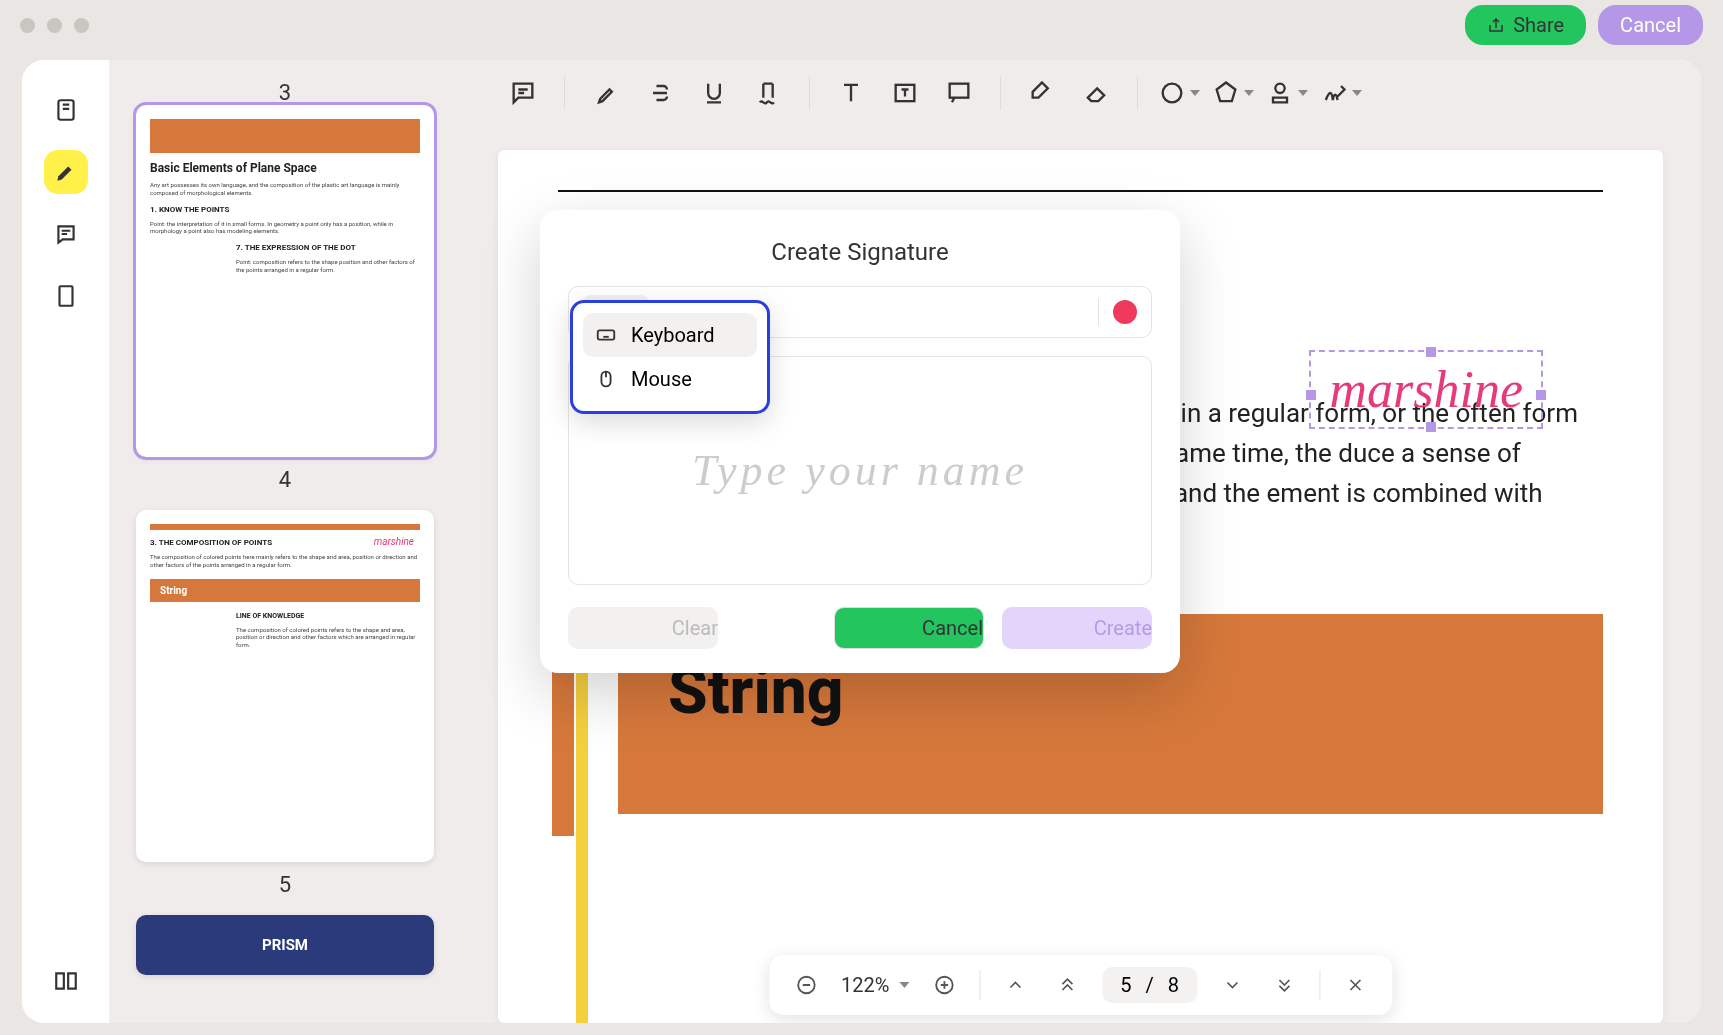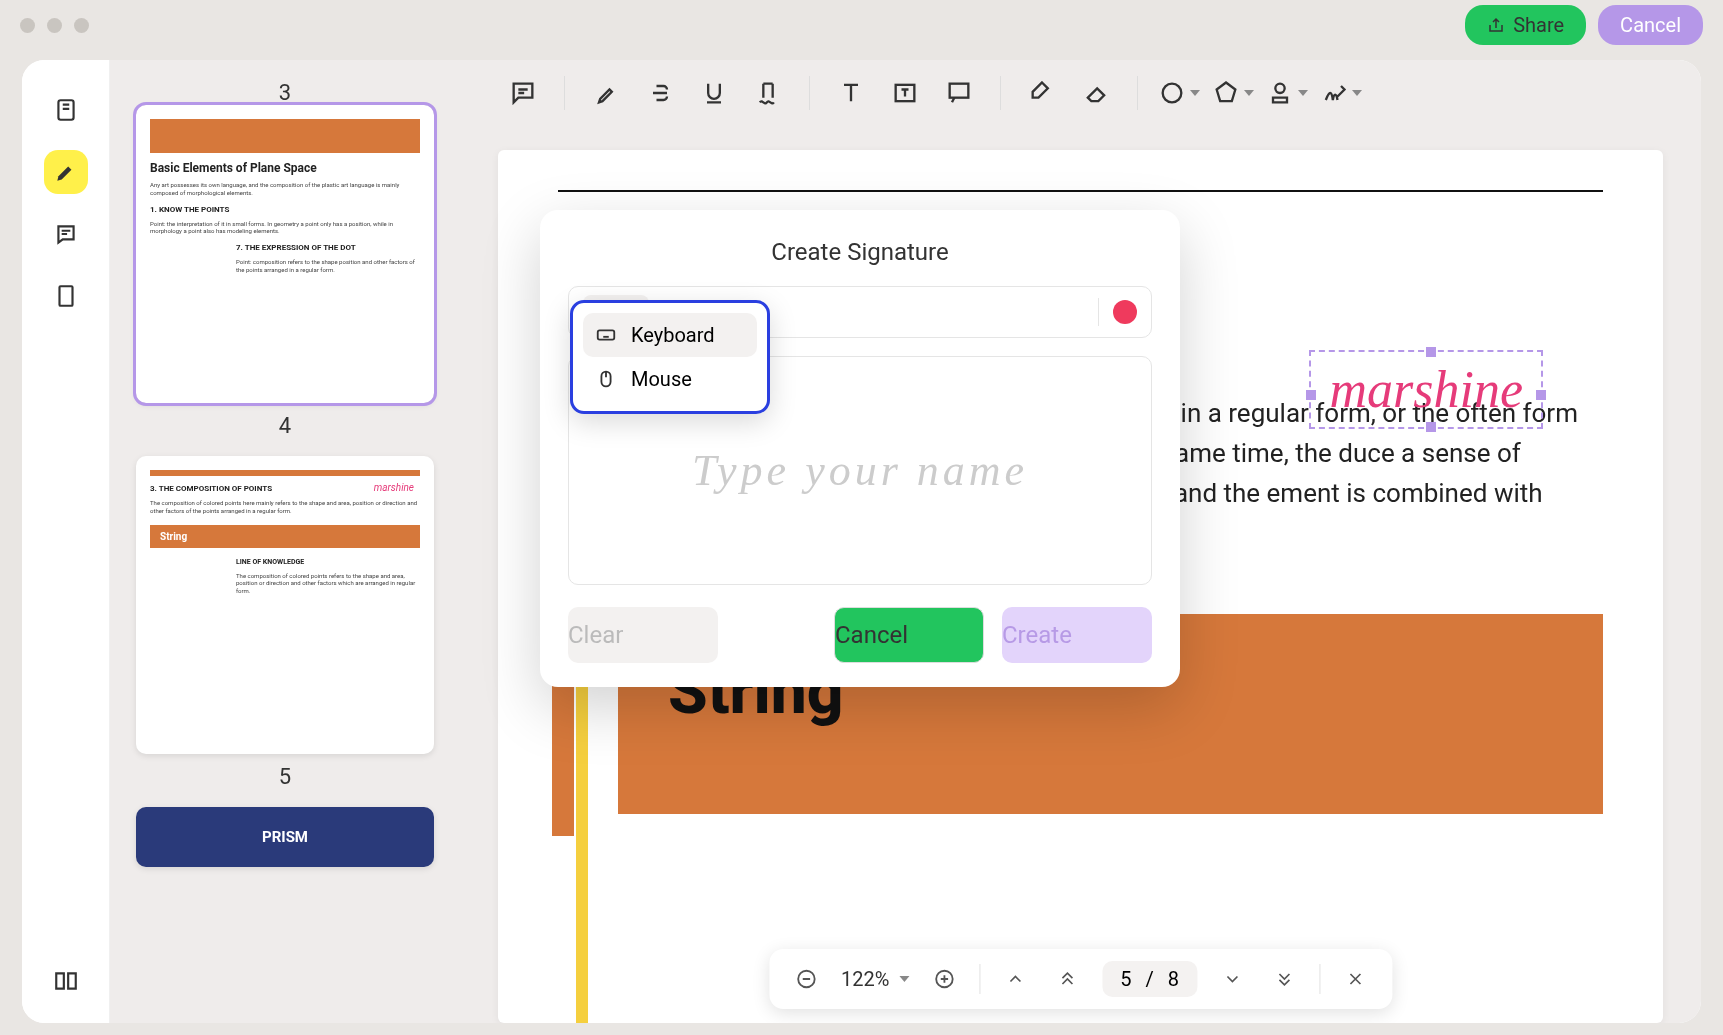--- a/index.html
+++ b/index.html
@@ -20,21 +20,21 @@
 
 .rail{width:88px;background:#fff;display:flex;flex-direction:column;align-items:center;padding-top:28px;gap:18px;border-right:1px solid #f0f0f0}
 .rail-ico{width:44px;height:44px;border-radius:14px;display:flex;align-items:center;justify-content:center;cursor:pointer}
 .rail-ico.active{background:#fff04a}
 .rail-ico svg{width:26px;height:26px}
 .rail-bottom{margin-top:auto;margin-bottom:20px}
 
 
 .thumbs{width:350px;background:#efeceb;overflow:hidden;padding:10px 26px}
 .thumb-wrap{margin-bottom:18px}
-.thumb{background:#fff;border-radius:10px;height:298px;position:relative;overflow:hidden;box-shadow:0 2px 6px rgba(0,0,0,.1)}
+.thumb{background:#fff;border-radius:10px;height:352px;position:relative;overflow:hidden;box-shadow:0 2px 6px rgba(0,0,0,.1)}
 .thumb.sel{outline:3px solid #b597e8}
 .thumb-num{text-align:center;font-size:22px;color:#333;margin-top:10px}
 .th-orange{background:#d6783b;height:34px;margin:14px 14px 8px 14px}
 .th-title{font-size:12px;font-weight:700;margin:0 14px;color:#222}
 .th-text{font-size:6px;color:#444;margin:6px 14px;line-height:1.3}
 .th-bar{background:#d6783b;color:#fff;font-size:10px;font-weight:700;padding:6px 10px;margin:10px 14px}
 .th-sig{font-style:italic;color:#e63b7a;font-size:10px;position:absolute}
 
 
 .docarea{flex:1;background:#efeceb;position:relative;overflow:hidden}
@@ -64,27 +64,27 @@
 .modal-title{text-align:center;font-size:24px;color:#333;margin-bottom:20px}
 .input-row{margin:0 28px;border:1px solid #e5e5e5;border-radius:10px;height:52px;display:flex;align-items:center;padding:0 14px;justify-content:space-between}
 .input-mode{background:#f3f1f0;border-radius:8px;padding:6px 12px;display:flex;align-items:center;gap:6px;cursor:pointer}
 .color-dot{width:24px;height:24px;border-radius:50%;background:#ef3a5d}
 .dd{position:absolute;top:300px;left:570px;width:200px;background:#fff;border:3px solid #2a3fe0;border-radius:14px;padding:10px;box-shadow:0 8px 28px rgba(0,0,0,.15);z-index:60}
 .dd-item{display:flex;align-items:center;gap:14px;padding:10px 12px;border-radius:10px;font-size:20px;cursor:pointer}
 .dd-item.sel{background:#f3f1f0}
 .canvas{margin:18px 28px 0 28px;height:229px;border:1px solid #e5e5e5;border-radius:10px;display:flex;align-items:center;justify-content:center}
 .canvas span{font-family:"Brush Script MT",cursive;font-style:italic;font-size:44px;color:#ccc;letter-spacing:4px}
 .modal-btns{display:flex;justify-content:space-between;margin:22px 28px 0 28px;gap:18px}
-.mbtn{flex:0 0 150px;height:56px;border-radius:10px;display:flex;align-items:center;justify-content:flex-start;font-size:24px;cursor:pointer}
+.mbtn{flex:0 0 150px;height:42px;border-radius:10px;display:flex;align-items:center;justify-content:flex-end;font-size:20px;cursor:pointer}
 .mbtn.clear{background:#f3f1f0;color:#bbb}
 .mbtn.cancel{background:#22c55e;border:1px solid #ddd;color:#333}
 .mbtn.create{background:#e3d4fb;color:#b79ae6}
 
 
-.bottombar{position:absolute;bottom:14px;left:50%;transform:translateX(-50%);background:#fff;border-radius:14px;height:60px;display:flex;align-items:center;padding:0 20px;gap:18px;box-shadow:0 4px 18px rgba(0,0,0,.12);z-index:40}
+.bottombar{position:absolute;bottom:8px;left:50%;transform:translateX(-50%);background:#fff;border-radius:14px;height:60px;display:flex;align-items:center;padding:0 20px;gap:18px;box-shadow:0 4px 18px rgba(0,0,0,.12);z-index:40}
 .bb-btn{width:34px;height:34px;display:flex;align-items:center;justify-content:center;cursor:pointer;color:#555}
 .bb-sep{width:1px;height:30px;background:#e2e2e2}
 .zoom-txt{font-size:20px;color:#333;display:flex;align-items:center;gap:6px}
 .page-input{background:#f4f2f1;border-radius:10px;padding:6px 18px;font-size:20px;display:flex;gap:14px;align-items:center}
 </style>
 </head>
 <body>
 
 <div class="titlebar">
   <div class="traffic">

